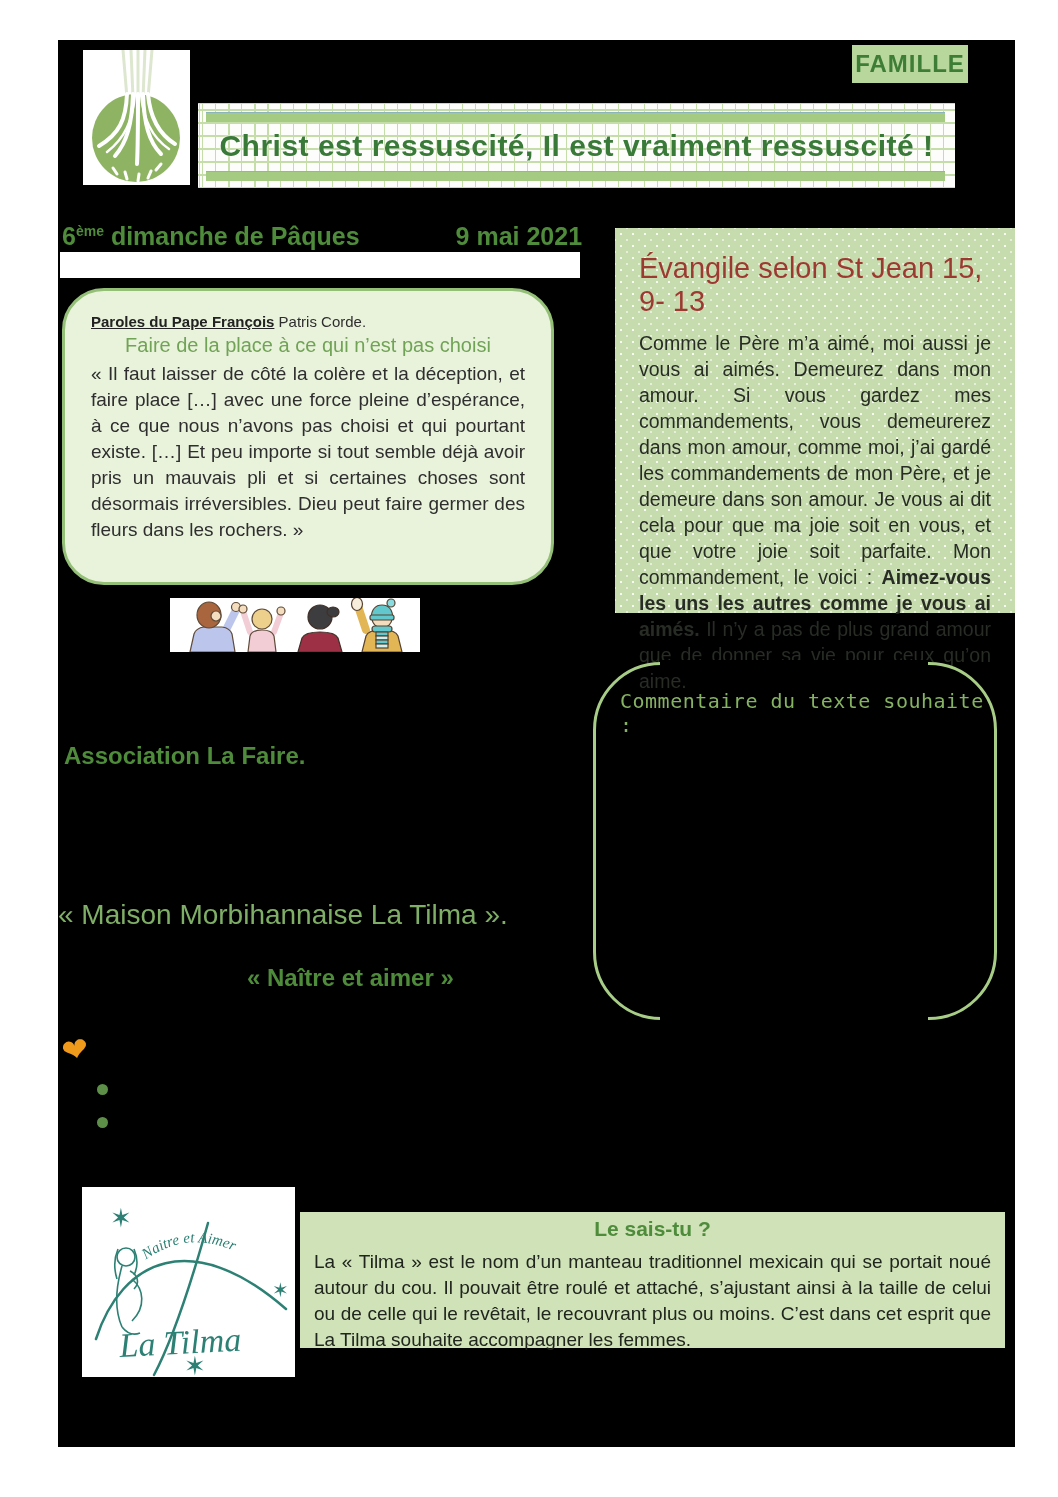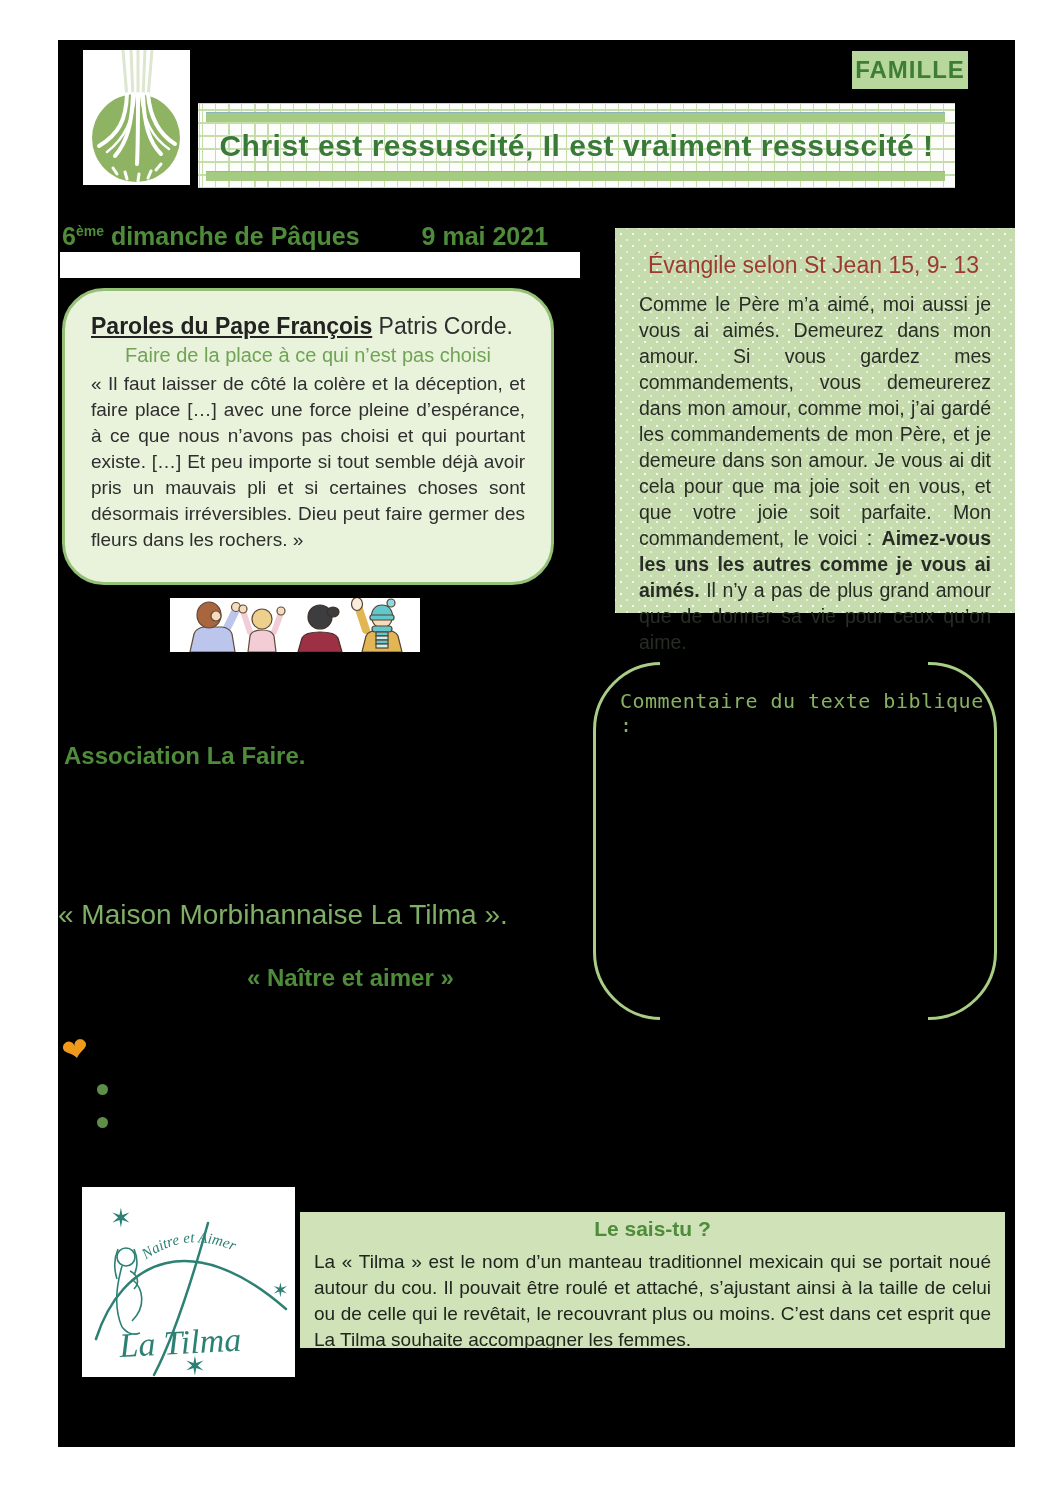--- a/index.html
+++ b/index.html
@@ -5,60 +5,60 @@
   html,body{margin:0;padding:0;background:#ffffff;}
   #canvas{position:relative;width:1058px;height:1497px;background:#ffffff;overflow:hidden;
           font-family:"Liberation Sans",sans-serif;}
   .sheet{position:absolute;left:58px;top:40px;width:957px;height:1407px;background:#000000;}
 
   
   .logo-box{position:absolute;left:83px;top:50px;width:107px;height:135px;background:#ffffff;}
 
   
   .famille-badge{position:absolute;left:852px;top:45px;width:116px;height:38px;background:#b7d79c;
-    color:#3e7d35;font-weight:bold;font-size:24px;text-align:center;line-height:38px;letter-spacing:1px;margin-top:6px;}
+    color:#3e7d35;font-weight:bold;font-size:24px;text-align:center;line-height:38px;letter-spacing:1px;}
 
   
   .banner{position:absolute;left:198px;top:103px;width:757px;height:85px;background-color:#fdfefb;
     background-image:
       repeating-linear-gradient(to right,#c5dda8 0 1.5px,transparent 1.5px 13px),
       repeating-linear-gradient(to bottom,#c5dda8 0 1.5px,transparent 1.5px 13px);
     background-position:4px 6px;}
   .banner-bar{position:absolute;left:8px;right:10px;height:9px;background:#a4cb81;border-top:1px solid #8db4bd;}
   .bar-top{top:9px;}
   .bar-bottom{bottom:7px;}
   .banner-title{position:absolute;top:50%;left:0;width:100%;transform:translateY(-50%);
     text-align:center;color:#3a7a38;font-weight:bold;font-size:30px;letter-spacing:.5px;
     text-shadow:0 0 3px #ffffff;}
 
   
   .heading{position:absolute;left:62px;top:222px;width:560px;color:#4e8b3a;font-weight:bold;font-size:25px;}
   .heading sup{font-size:14px;}
-  .heading .date{margin-left:62px;}
+  .heading .date{margin-left:96px;}
   .white-bar{position:absolute;left:60px;top:252px;width:520px;height:26px;background:#ffffff;}
 
   
   .pape-box{position:absolute;left:62px;top:288px;width:492px;height:297px;box-sizing:border-box;
     background:#e9f3dc;border:3px solid #94bf77;border-radius:42px;padding:22px 26px 0 26px;color:#2e2e2e;}
-  .pape-title{font-size:23px;}
+  .pape-title{font-size:15px;}
   .pape-title .bu{font-weight:bold;text-decoration:underline;color:#222;}
   .pape-subtitle{text-align:center;color:#71a356;font-weight:normal;font-size:20px;margin-top:4px;}
   .pape-body{font-size:19px;line-height:26px;text-align:justify;margin-top:4px;}
 
   
   .people{position:absolute;left:170px;top:598px;width:250px;height:54px;background:#ffffff;}
 
   
   .evangile-box{position:absolute;left:615px;top:228px;width:400px;height:385px;box-sizing:border-box;
     background-color:#c6dbae;
     background-image:radial-gradient(circle,rgba(255,255,255,.85) 1.1px,transparent 1.4px),
                      radial-gradient(circle,rgba(255,255,255,.55) 1.1px,transparent 1.4px);
     background-size:12px 12px,12px 12px;background-position:0 0,6px 6px;
     padding:24px 24px 0 24px;}
-  .evangile-title{color:#9c3a32;font-size:23px;margin-bottom:12px;margin-left:9px;}
+  .evangile-title{color:#9c3a32;font-size:29px;margin-bottom:12px;}
   .evangile-body{color:#272c25;font-size:19.5px;line-height:26px;text-align:justify;}
   .evangile-body .bold{font-weight:bold;}
 
   
   .commentaire-box{position:absolute;left:593px;top:662px;width:404px;height:358px;box-sizing:border-box;
     border:3.5px solid #a8cd86;border-radius:68px;background:transparent;}
   .comment-gap{position:absolute;height:8px;background:#000000;left:64px;right:66px;}
   .gap-top{top:-5px;}
   .gap-bottom{bottom:-5px;}
   .commentaire-title{position:absolute;left:24px;top:24px;color:#86b263;font-size:20px;
@@ -188,21 +188,21 @@
   <div class="evangile-box">
     <div class="evangile-title">Évangile selon St Jean 15, 9- 13</div>
     <div class="evangile-body">
       <span>Comme le Père m’a aimé, moi aussi je vous ai aimés. Demeurez dans mon amour. Si vous gardez mes commandements, vous demeurerez dans mon amour, comme moi, j’ai gardé les commandements de mon Père, et je demeure dans son amour. Je vous ai dit cela pour que ma joie soit en vous, et que votre joie soit parfaite. Mon commandement, le voici : </span><span class="bold">Aimez-vous les uns les autres comme je vous ai aimés.</span><span> Il n’y a pas de plus grand amour que de donner sa vie pour ceux qu’on aime.</span>
     </div>
   </div>
 
   <div class="commentaire-box">
     <div class="comment-gap gap-top"></div>
     <div class="comment-gap gap-bottom"></div>
-    <div class="commentaire-title">Commentaire du texte biblique :</div>
+    <div class="commentaire-title">Commentaire du texte souhaite :</div>
   </div>
 
   <div class="assoc">Association La Faire.</div>
   <div class="maison">« Maison Morbihannaise La Tilma ».</div>
   <div class="naitre">« Naître et aimer »</div>
 
   <div class="heart">❤</div>
   <div class="bullet b1"></div>
   <div class="bullet b2"></div>
 

